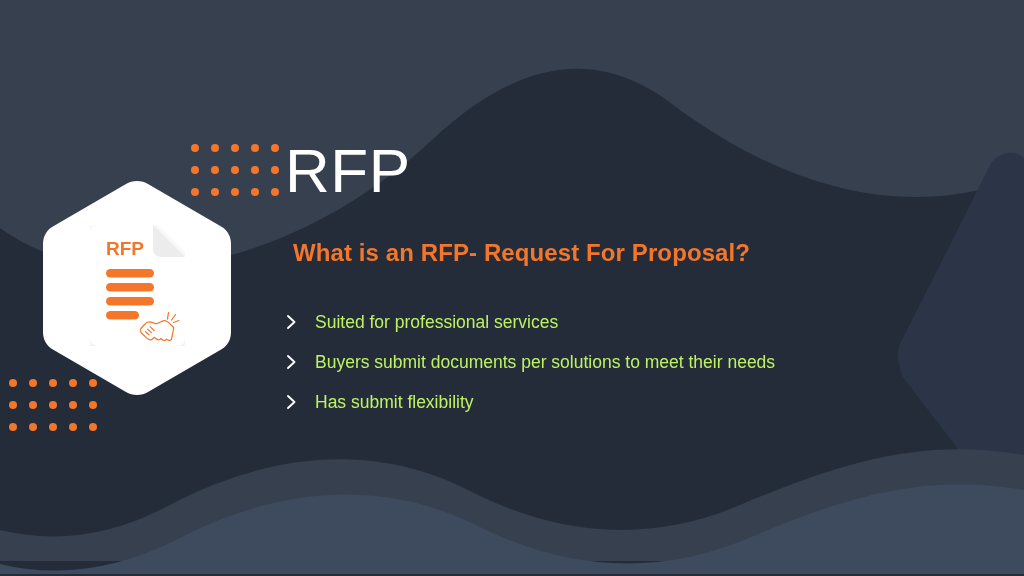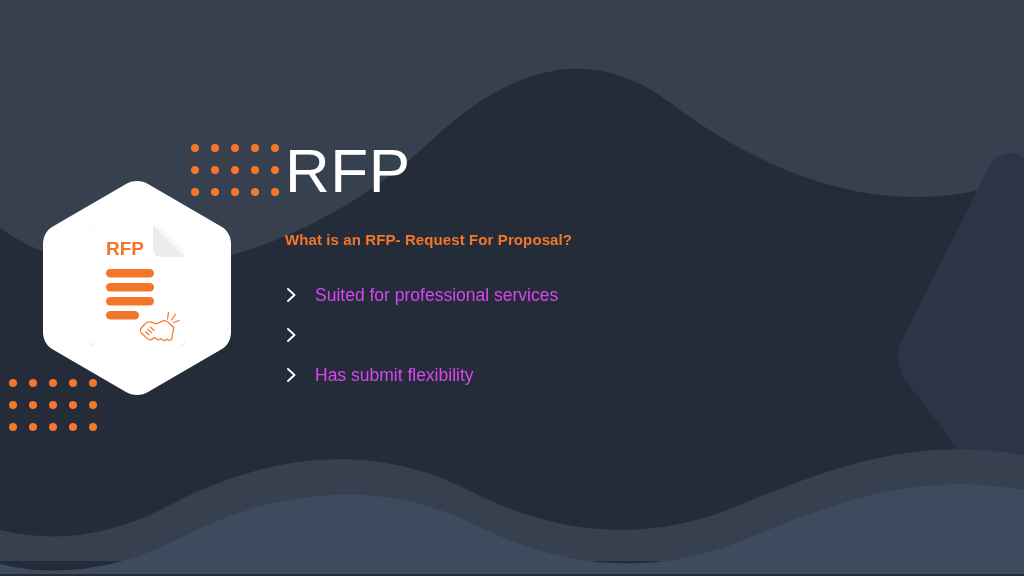--- a/index.html
+++ b/index.html
@@ -88,38 +88,38 @@
   .page-title {
     font-size: 62px;
     font-weight: 300;
     color: #ffffff;
     line-height: 1;
     letter-spacing: 0.5px;
     margin: 0;
     height: 70px;
   }
   .subtitle {
-    font-size: 15px;
+    font-size: 24px;
     font-weight: bold;
     color: #f4762a;
-    margin: 0;
+    margin: 8px;
     padding-top: 21px;
     letter-spacing: 0.1px;
   }
   .bullet-list {
     list-style: none;
     margin: 0;
     padding: 0;
     padding-top: 27px;
   }
   .bullet-item {
     display: flex;
     align-items: center;
     height: 40px;
-    color: #d946ef;
+    color: #bef264;
     font-size: 17.5px;
   }
   .bullet-chevron {
     width: 30px;
     flex: 0 0 30px;
     color: #ffffff;
     display: flex;
     align-items: center;
   }
   .bullet-chevron svg {
@@ -270,20 +270,21 @@
           </svg>
         </span>
         <span class="bullet-text">Suited for professional services</span>
       </li>
       <li class="bullet-item">
         <span class="bullet-chevron">
           <svg width="13" height="18" viewBox="0 0 13 18" fill="none" stroke="#ffffff" stroke-width="1.9" stroke-linecap="round" stroke-linejoin="round">
             <path d="M3 3 L9.5 9 L3 15"></path>
           </svg>
         </span>
+        <span class="bullet-text">Buyers submit documents per solutions to meet their needs</span>
       </li>
       <li class="bullet-item">
         <span class="bullet-chevron">
           <svg width="13" height="18" viewBox="0 0 13 18" fill="none" stroke="#ffffff" stroke-width="1.9" stroke-linecap="round" stroke-linejoin="round">
             <path d="M3 3 L9.5 9 L3 15"></path>
           </svg>
         </span>
         <span class="bullet-text">Has submit flexibility</span>
       </li>
     </ul>

